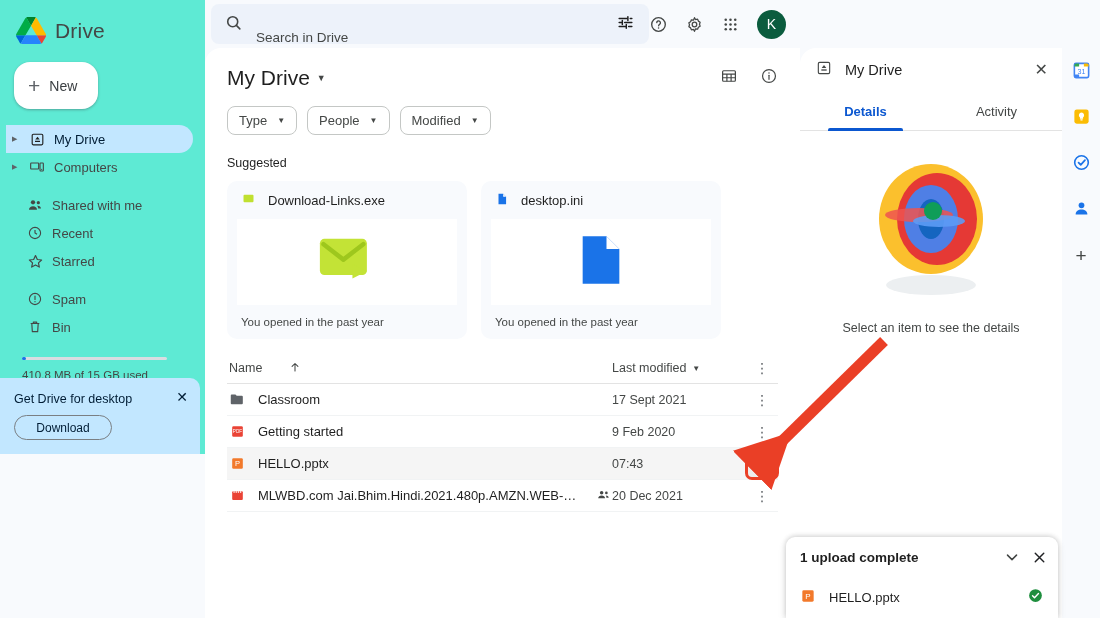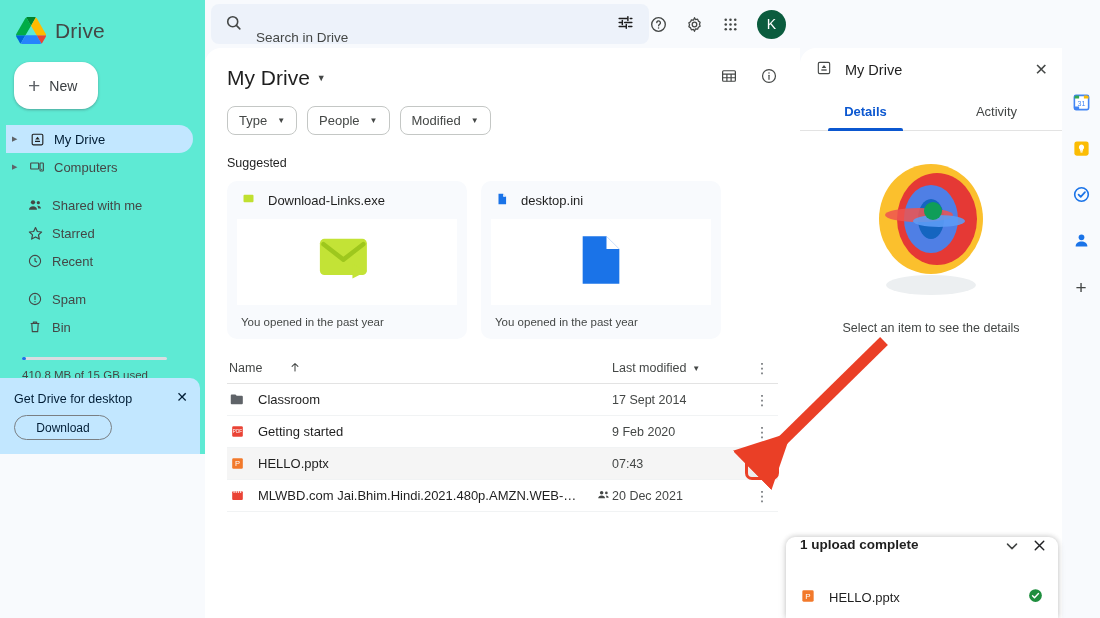--- a/index.html
+++ b/index.html
@@ -148,32 +148,32 @@
   .det-tab.act::after {
     content: ""; position: absolute; left: 28px; right: 28px; bottom: -1px; height: 3px;
     background: #0b57d0; border-radius: 2px 2px 0 0;
   }
   .det-empty { padding-top: 26px; display: flex; flex-direction: column; align-items: center; }
   .det-empty-txt { font-size: 12.5px; color: #444746; margin-top: 10px; }
 
   
   .rail {
     width: 38px; flex: 0 0 38px; background: #f8fafd; display: flex; flex-direction: column;
-    align-items: center; padding-top: 60px; gap: 26px; margin-top: 32px;
+    align-items: center; padding-top: 60px; gap: 26px;
   }
   .rail .ib { cursor: pointer; width: 20px; height: 20px; display: flex; align-items: center; justify-content: center; }
   .rail .plus { font-size: 19px; color: #444746; cursor: pointer; line-height: 1; margin-top: 2px; }
 
   
   .toast {
     position: absolute; right: 42px; bottom: 0; width: 272px; background: #fff;
     border-radius: 9px 9px 0 0; box-shadow: 0 -1px 5px rgba(0,0,0,.16), 0 3px 9px rgba(0,0,0,.12);
     z-index: 30; overflow: hidden;
   }
-  .toast-head { height: 40px; display: flex; align-items: flex-start; padding: 0 10px 0 14px; gap: 10px; }
+  .toast-head { height: 40px; display: flex; align-items: center; padding: 0 10px 0 14px; gap: 10px; }
   .toast-title { font-size: 13.5px; color: #1f1f1f; font-weight: bold; flex: 1; }
   .toast-ic { cursor: pointer; color: #444746; display: flex; align-items: center; justify-content: center; }
   .toast-row { height: 41px; display: flex; align-items: center; padding: 0 14px; gap: 13px; }
   .toast-row .nm { flex: 1; font-size: 13px; color: #1f1f1f; }
 
   
   .watermark {
     position: absolute; right: 26px; bottom: 48px; text-align: center; z-index: 5;
     color: #8a8f94; user-select: none; pointer-events: none; width: 236px;
   }
@@ -236,34 +236,34 @@
             <circle cx="9" cy="8" r="3.2"></circle>
               <path d="M3 19c0-3.3 2.7-5.2 6-5.2s6 1.9 6 5.2z"></path>
             <circle cx="17" cy="8.5" r="2.4"></circle>
               <path d="M16 13c2.6 0 5 1.6 5 4.3h-4.2c0-1.8-.6-3.2-1.6-4.2z"></path>
           </svg>
         </span>
         <span>Shared with me</span>
       </div>
       <div class="nav-item noexp">
         <span class="ico">
-          <svg viewBox="0 0 24 24" width="17" height="17" fill="none" stroke="#444746" stroke-width="1.7" stroke-linejoin="round">
-            <path d="M12 3.6l2.6 5.6 6 .7-4.4 4.1 1.2 5.9-5.4-3-5.4 3 1.2-5.9L3.4 9.9l6-.7z"></path>
-          </svg>
-        </span>
-        <span>Starred</span>
-      </div>
-      <div class="nav-item noexp">
-        <span class="ico">
           <svg viewBox="0 0 24 24" width="16" height="16" fill="none" stroke="#444746" stroke-width="1.7">
             <circle cx="12" cy="12" r="8.4"></circle>
               <path d="M12 7.6V12l3 2"></path>
           </svg>
         </span>
         <span>Recent</span>
+      </div>
+      <div class="nav-item noexp">
+        <span class="ico">
+          <svg viewBox="0 0 24 24" width="17" height="17" fill="none" stroke="#444746" stroke-width="1.7" stroke-linejoin="round">
+            <path d="M12 3.6l2.6 5.6 6 .7-4.4 4.1 1.2 5.9-5.4-3-5.4 3 1.2-5.9L3.4 9.9l6-.7z"></path>
+          </svg>
+        </span>
+        <span>Starred</span>
       </div>
       <div class="nav-gap"></div>
       <div class="nav-item noexp">
         <span class="ico">
           <svg viewBox="0 0 24 24" width="16" height="16" fill="none" stroke="#444746" stroke-width="1.7">
             <circle cx="12" cy="12" r="8.4"></circle>
               <path d="M12 7.5v5.2" stroke-linecap="round"></path>
             <circle cx="12" cy="16" r=".95" fill="#444746" stroke="none"></circle>
           </svg>
         </span>
@@ -447,21 +447,21 @@
 
         <div class="row">
           <div class="fname">
             <span class="ftype">
               <svg viewBox="0 0 24 24" width="17" height="17">
                   <path d="M2.5 6.2A1.4 1.4 0 014 4.8h5.1l1.8 2h7.2a1.4 1.4 0 011.4 1.4v9.2a1.4 1.4 0 01-1.4 1.4H4a1.4 1.4 0 01-1.5-1.4z" fill="#5f6368"></path>
                 </svg>
             </span>
             <span class="txt">Classroom</span>
           </div>
-          <div class="fmod">17 Sept 2014</div>
+          <div class="fmod">17 Sept 2021</div>
           <div class="fkebab">
               <span class="kebab">⋮</span>
             </div>
         </div>
 
         <div class="row">
           <div class="fname">
             <span class="ftype">
               <svg viewBox="0 0 24 24" width="15" height="15">
                 <rect x="3.5" y="3.5" width="17" height="17" rx="2" fill="#ea4335"></rect>

